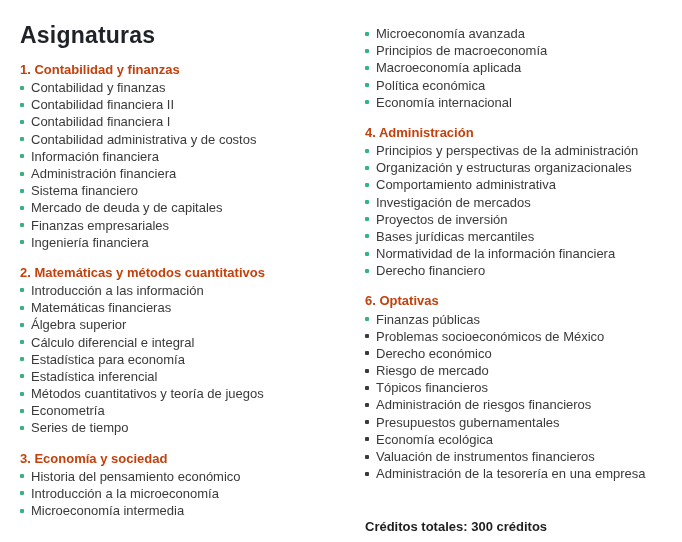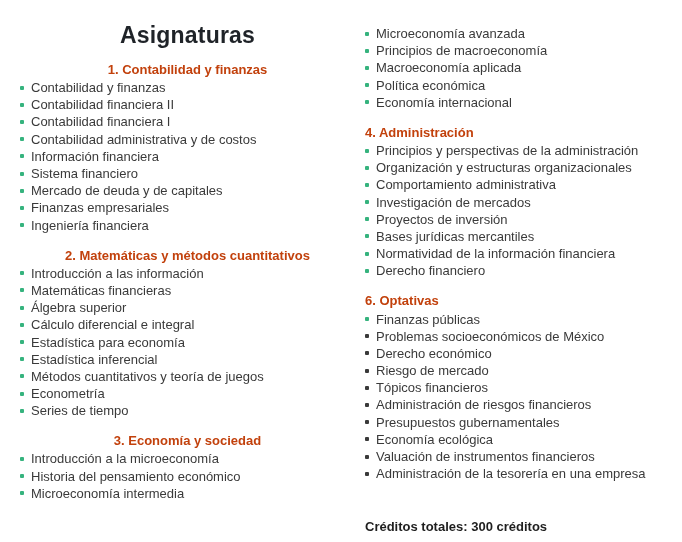--- a/index.html
+++ b/index.html
@@ -11,21 +11,21 @@
     height: 542px;
     background: #ffffff;
     font-family: "Liberation Sans", sans-serif;
     position: relative;
     overflow: hidden;
   }
   .col {
     position: absolute;
     top: 0;
   }
-  .col-left  { left: 20px;  width: 335px; text-align: center; }
+  .col-left  { left: 20px;  width: 335px; }
   .col-right { left: 365px; width: 312px; }
 
   .page-title {
     font-size: 23px;
     line-height: 26px;
     font-weight: 700;
     color: #1f2328;
     margin: 22px 0 0 0;
     letter-spacing: 0.2px;
     white-space: nowrap;
@@ -94,20 +94,24 @@
       <li class="course-item">
         <span class="bullet" style="background: rgb(54, 179, 126);"></span>
         <span class="course-label">Contabilidad administrativa y de costos</span>
       </li>
       <li class="course-item">
         <span class="bullet" style="background: rgb(54, 179, 126);"></span>
         <span class="course-label">Información financiera</span>
       </li>
       <li class="course-item">
         <span class="bullet" style="background: rgb(54, 179, 126);"></span>
+        <span class="course-label">Administración financiera</span>
+      </li>
+      <li class="course-item">
+        <span class="bullet" style="background: rgb(54, 179, 126);"></span>
         <span class="course-label">Sistema financiero</span>
       </li>
       <li class="course-item">
         <span class="bullet" style="background: rgb(54, 179, 126);"></span>
         <span class="course-label">Mercado de deuda y de capitales</span>
       </li>
       <li class="course-item">
         <span class="bullet" style="background: rgb(54, 179, 126);"></span>
         <span class="course-label">Finanzas empresariales</span>
       </li>
@@ -152,28 +156,28 @@
       </li>
       <li class="course-item">
         <span class="bullet" style="background: rgb(54, 179, 126);"></span>
         <span class="course-label">Series de tiempo</span>
       </li>
     </ul>
     <div class="section-heading">3. Economía y sociedad</div>
     <ul class="course-list">
       <li class="course-item">
         <span class="bullet" style="background: rgb(54, 179, 126);"></span>
+        <span class="course-label">Historia del pensamiento económico</span>
+      </li>
+      <li class="course-item">
+        <span class="bullet" style="background: rgb(54, 179, 126);"></span>
         <span class="course-label">Introducción a la microeconomía</span>
       </li>
       <li class="course-item">
         <span class="bullet" style="background: rgb(54, 179, 126);"></span>
-        <span class="course-label">Historia del pensamiento económico</span>
-      </li>
-      <li class="course-item">
-        <span class="bullet" style="background: rgb(54, 179, 126);"></span>
         <span class="course-label">Microeconomía intermedia</span>
       </li>
     </ul>
   </div>
 
 <div class="col col-right">
     <ul class="course-list">
       <li class="course-item">
         <span class="bullet" style="background: rgb(54, 179, 126);"></span>
         <span class="course-label">Microeconomía avanzada</span>

